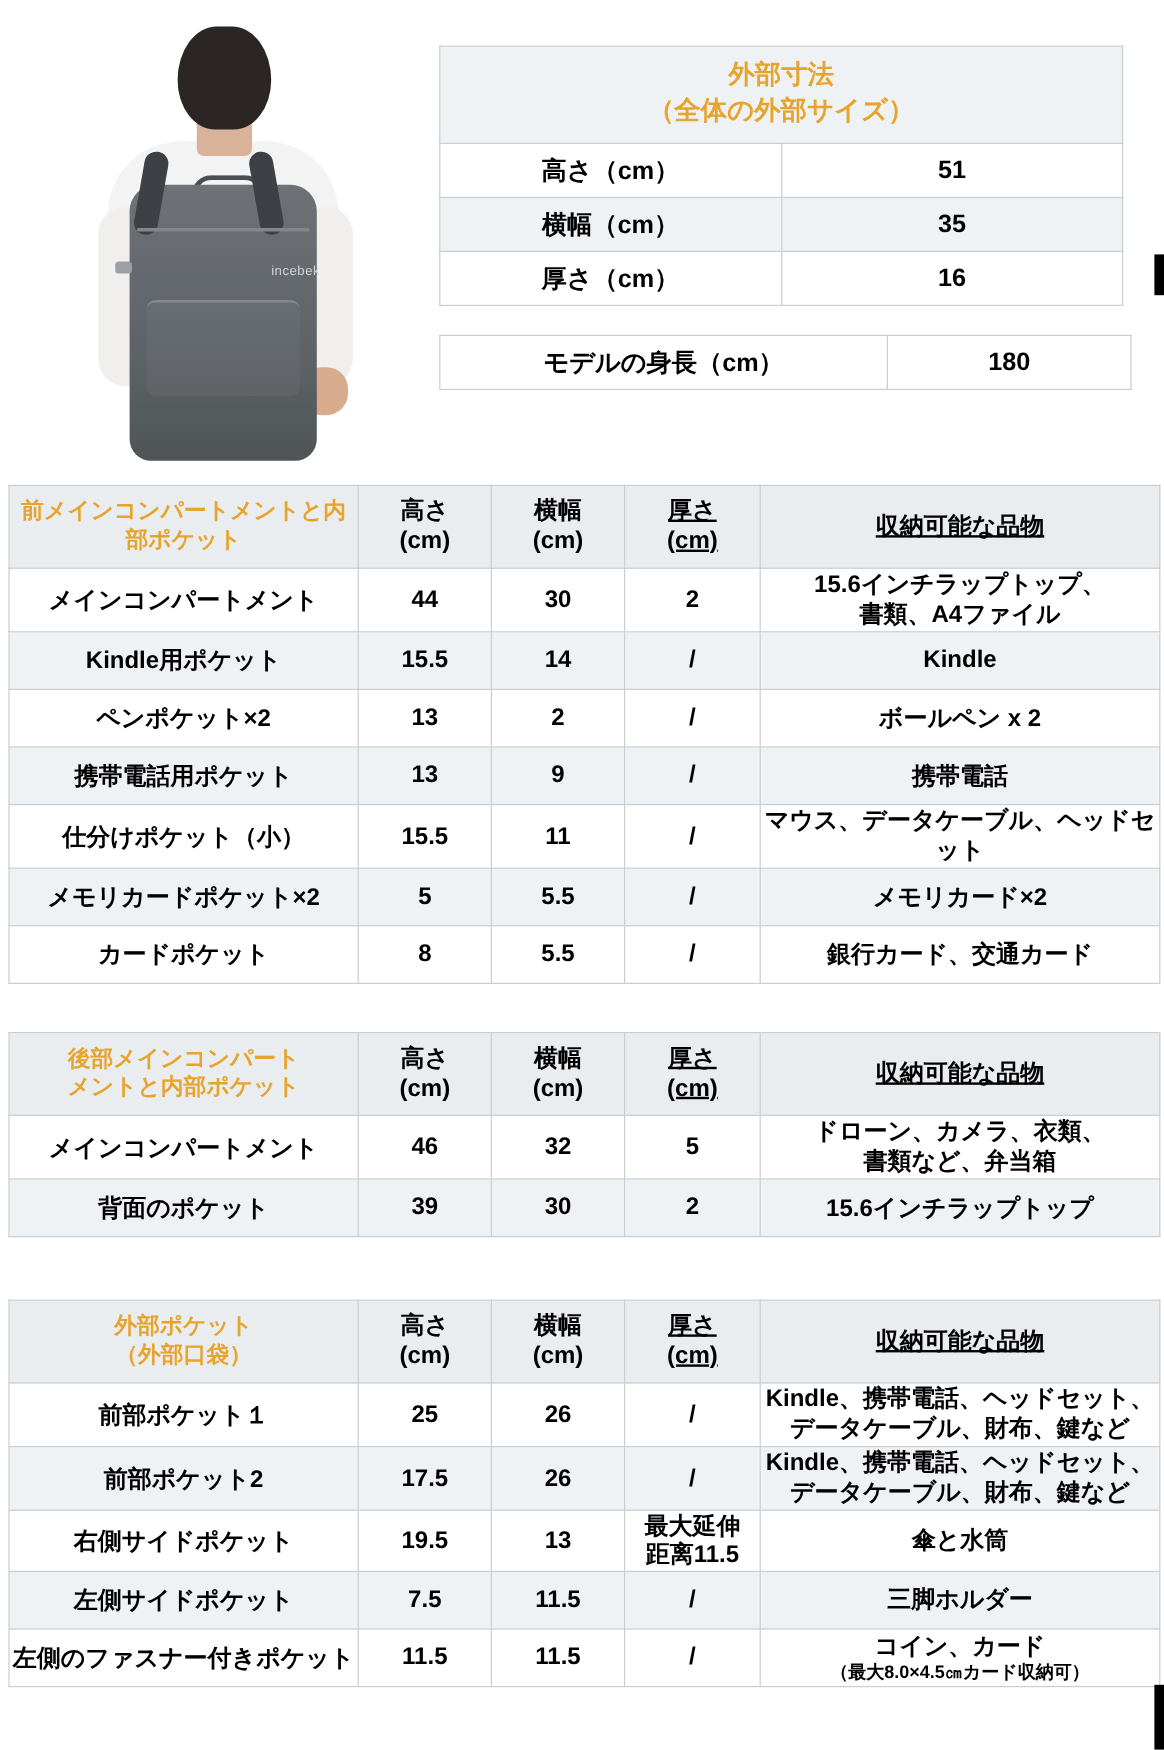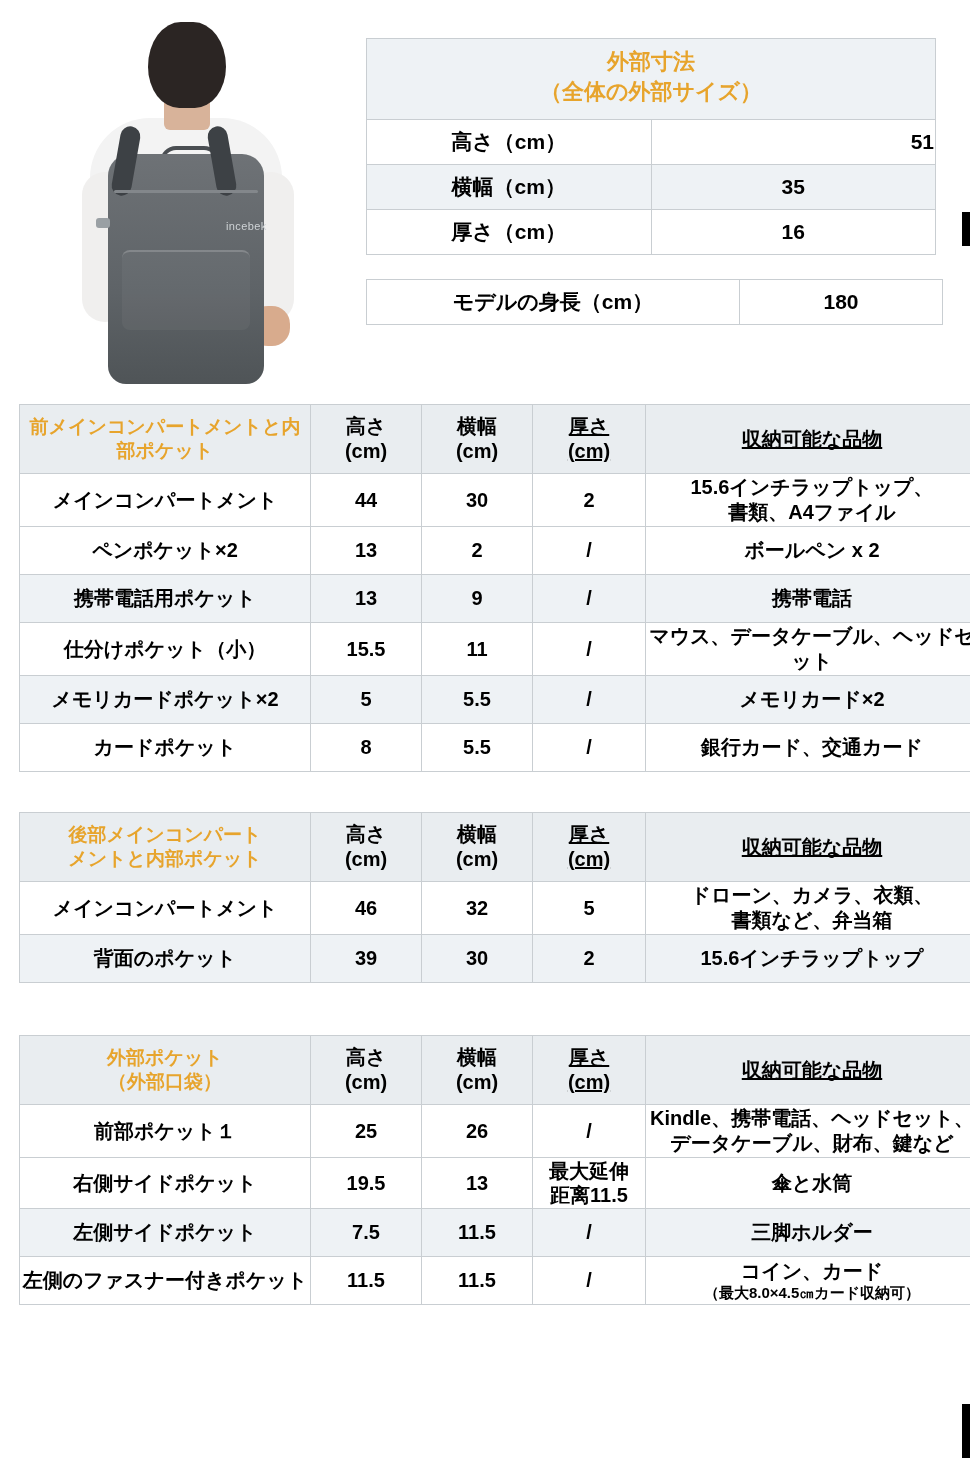--- a/index.html
+++ b/index.html
@@ -179,21 +179,21 @@
     width: 570px;
     margin-top: 24px;
   }
   table.model td {
     height: 42px;
     font-size: 21px;
     background: #ffffff;
   }
 
   
-  .spec-wrap { padding: 0 19px; box-sizing: border-box; }
+  .spec-wrap { padding: 0 7px; box-sizing: border-box; }
   table.spec {
     width: 946px;
   }
   table.spec td { font-size: 20px; }
   table.spec .col-name { width: 288px; }
   table.spec .col-h { width: 108px; }
   table.spec .col-w { width: 108px; }
   table.spec .col-d { width: 110px; text-decoration: underline; }
   table.spec .col-items { width: 330px; text-decoration: underline; }
   table.spec .head td {
@@ -254,21 +254,21 @@
       <table class="outer">
         <tbody>
             <tr>
           <td class="title-cell" colspan="2">
             <div>外部寸法</div>
             <div>（全体の外部サイズ）</div>
           </td>
         </tr>
         <tr class="zebra-a">
           <td style="width:370px;">高さ（cm）</td>
-          <td style="width:200px;text-align:right;">51</td>
+          <td style="width:200px;">51</td>
         </tr>
         <tr class="zebra-b">
           <td>横幅（cm）</td>
           <td>35</td>
         </tr>
         <tr class="zebra-a">
           <td>厚さ（cm）</td>
           <td>16</td>
         </tr>
       </tbody>
@@ -312,20 +312,27 @@
       <tr class="zebra-a">
         <td>メインコンパートメント</td>
         <td>44</td>
         <td>30</td>
         <td>2</td>
         <td class="items-sm">
           <div>15.6インチラップトップ、</div>
           <div>書類、A4ファイル</div>
         </td>
       </tr>
+      <tr class="zebra-b">
+        <td>Kindle用ポケット</td>
+        <td>15.5</td>
+        <td>14</td>
+        <td>/</td>
+        <td>Kindle</td>
+      </tr>
       <tr class="zebra-a">
         <td>ペンポケット×2</td>
         <td>13</td>
         <td>2</td>
         <td>/</td>
         <td>ボールペン x 2</td>
       </tr>
       <tr class="zebra-b">
         <td>携帯電話用ポケット</td>
         <td>13</td>
@@ -431,20 +438,30 @@
       <tr class="zebra-a">
         <td>前部ポケット１</td>
         <td>25</td>
         <td>26</td>
         <td>/</td>
         <td class="items-sm">
           <div>Kindle、携帯電話、ヘッドセット、</div>
           <div>データケーブル、財布、鍵など</div>
         </td>
       </tr>
+      <tr class="zebra-b">
+        <td>前部ポケット2</td>
+        <td>17.5</td>
+        <td>26</td>
+        <td>/</td>
+        <td class="items-sm">
+          <div>Kindle、携帯電話、ヘッドセット、</div>
+          <div>データケーブル、財布、鍵など</div>
+        </td>
+      </tr>
       <tr class="zebra-a">
         <td>右側サイドポケット</td>
         <td>19.5</td>
         <td>13</td>
         <td class="small-note">
           <div>最大延伸</div>
           <div>距离11.5</div>
         </td>
         <td class="items-md">傘と水筒</td>
       </tr>

